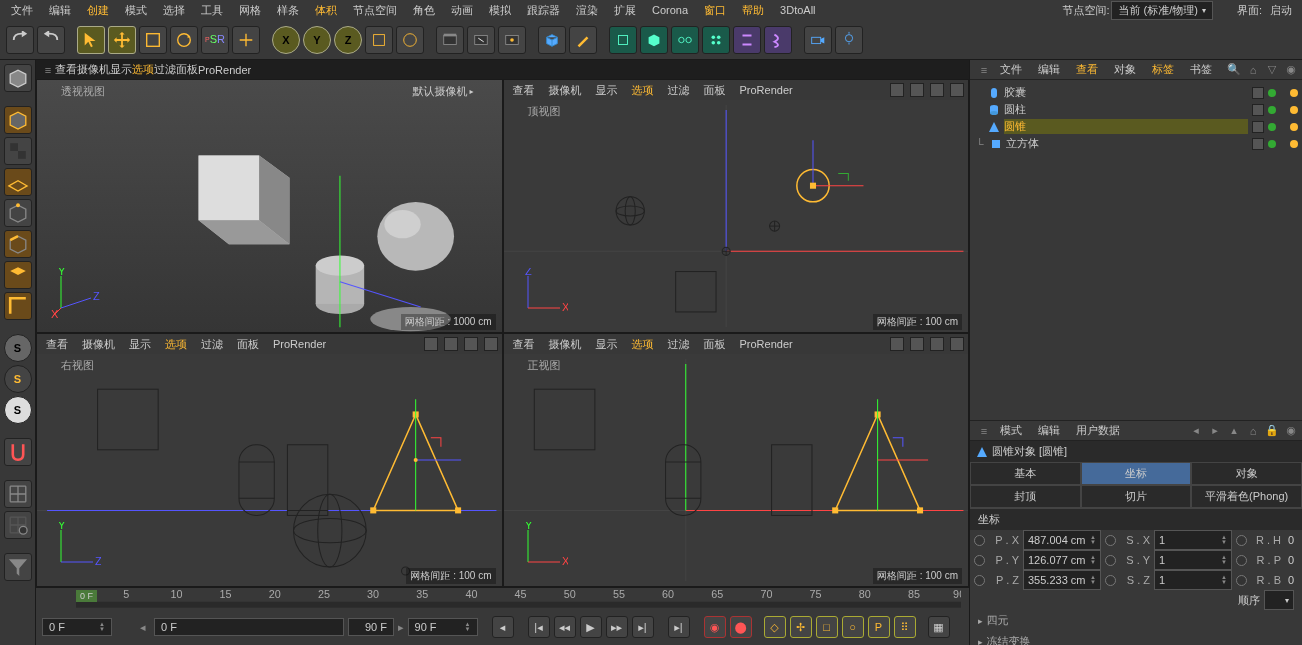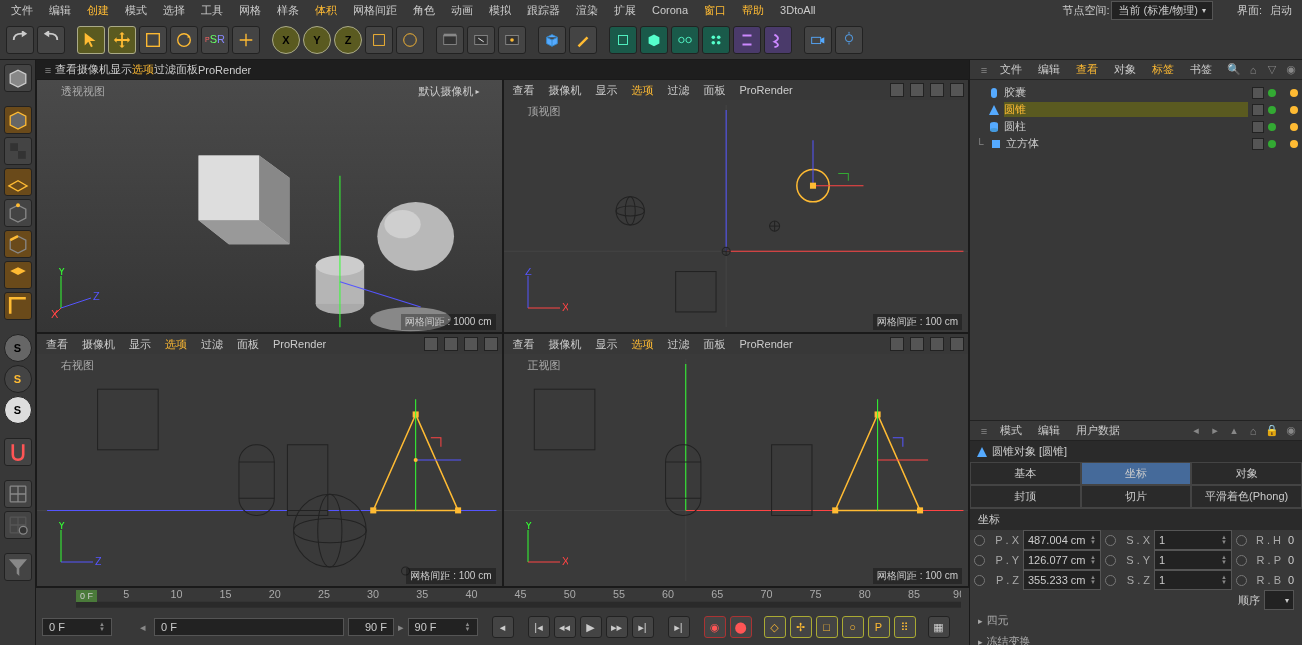--- a/index.html
+++ b/index.html
@@ -72,21 +72,21 @@
 <div class="menubar">
   <span class="mi">文件</span>
   <span class="mi">编辑</span>
   <span class="mi" style="color:#fb3">创建</span>
   <span class="mi">模式</span>
   <span class="mi">选择</span>
   <span class="mi">工具</span>
   <span class="mi">网格</span>
   <span class="mi">样条</span>
   <span class="mi" style="color:#fb3">体积</span>
-  <span class="mi">网格间距</span>
+  <span class="mi">节点空间</span>
   <span class="mi">角色</span>
   <span class="mi">动画</span>
   <span class="mi">模拟</span>
   <span class="mi">跟踪器</span>
   <span class="mi">渲染</span>
   <span class="mi">扩展</span>
   <span class="mi">Corona</span>
   <span class="mi" style="color:#fb3">窗口</span>
   <span class="mi" style="color:#fb3">帮助</span>
   <span class="mi">3DtoAll</span>
@@ -340,21 +340,21 @@
       <span class="vicn"></span>
         <span class="vicn"></span>
         <span class="vicn"></span>
         <span class="vicn"></span>
     </div>
     <div class="vrow">
 
       <div class="vport">
         <div class="vcanvas" style="background:linear-gradient(#4a4a4a,#353535)">
           <div class="vlabel">透视视图</div>
-          <div style="position:absolute;top:4px;right:22px;color:#ccc;display:flex;align-items:center;gap:2px">
+          <div style="position:absolute;top:4px;right:28px;color:#ccc;display:flex;align-items:center;gap:2px">
               <span>默认摄像机</span>
               <span style="font-size:8px">▸</span>
             </div>
           <svg style="position:absolute;top:0;left:0;width:100%;height:100%" viewBox="0 0 460 240">
             <g transform="translate(208,110)">
                 <path d="M-48 -40 L12 -40 L42 -18 L42 48 L-18 48 L-48 24 Z" fill="#bbb"></path>
                 <path d="M-48 -40 L12 -40 L12 24 L-48 24 Z" fill="#ddd"></path>
                 <path d="M12 -40 L42 -18 L42 48 L12 24 Z" fill="#888"></path>
                 <path d="M-48 24 L12 24 L42 48 L-18 48 Z" fill="#999"></path>
               </g>
@@ -641,37 +641,37 @@
       <div class="orow">
           <svg class="oic" viewBox="0 0 12 12">
             <rect x="3" y="1" width="6" height="10" rx="3" fill="#5af"></rect>
           </svg>
           <span class="onm">胶囊</span>
           <span class="ochk"></span>
           <span class="odot" style="background:#3a3"></span>
           <span style="width:6px"></span>
           <span class="odot" style="background:#fb3"></span>
         </div>
-      <div class="orow sel">
-          <svg class="oic" viewBox="0 0 12 12">
-            <path d="M6 1 L11 11 L1 11 Z" fill="#5af"></path>
-          </svg>
-          <span class="onm">圆锥</span>
-          <span class="ochk"></span>
-          <span class="odot" style="background:#3a3"></span>
-          <span style="width:6px"></span>
-          <span class="odot" style="background:#fb3"></span>
-        </div>
       <div class="orow">
           <svg class="oic" viewBox="0 0 12 12">
             <ellipse cx="6" cy="3" rx="4" ry="2" fill="#5af"></ellipse>
             <rect x="2" y="3" width="8" height="6" fill="#5af"></rect>
             <ellipse cx="6" cy="9" rx="4" ry="2" fill="#49d"></ellipse>
           </svg>
           <span class="onm">圆柱</span>
+          <span class="ochk"></span>
+          <span class="odot" style="background:#3a3"></span>
+          <span style="width:6px"></span>
+          <span class="odot" style="background:#fb3"></span>
+        </div>
+      <div class="orow sel">
+          <svg class="oic" viewBox="0 0 12 12">
+            <path d="M6 1 L11 11 L1 11 Z" fill="#5af"></path>
+          </svg>
+          <span class="onm">圆锥</span>
           <span class="ochk"></span>
           <span class="odot" style="background:#3a3"></span>
           <span style="width:6px"></span>
           <span class="odot" style="background:#fb3"></span>
         </div>
       <div class="orow">
           <span class="exp" style="margin-left:-12px">└</span>
           <svg class="oic" viewBox="0 0 12 12">
             <rect x="2" y="2" width="8" height="8" fill="#5af"></rect>
           </svg>

